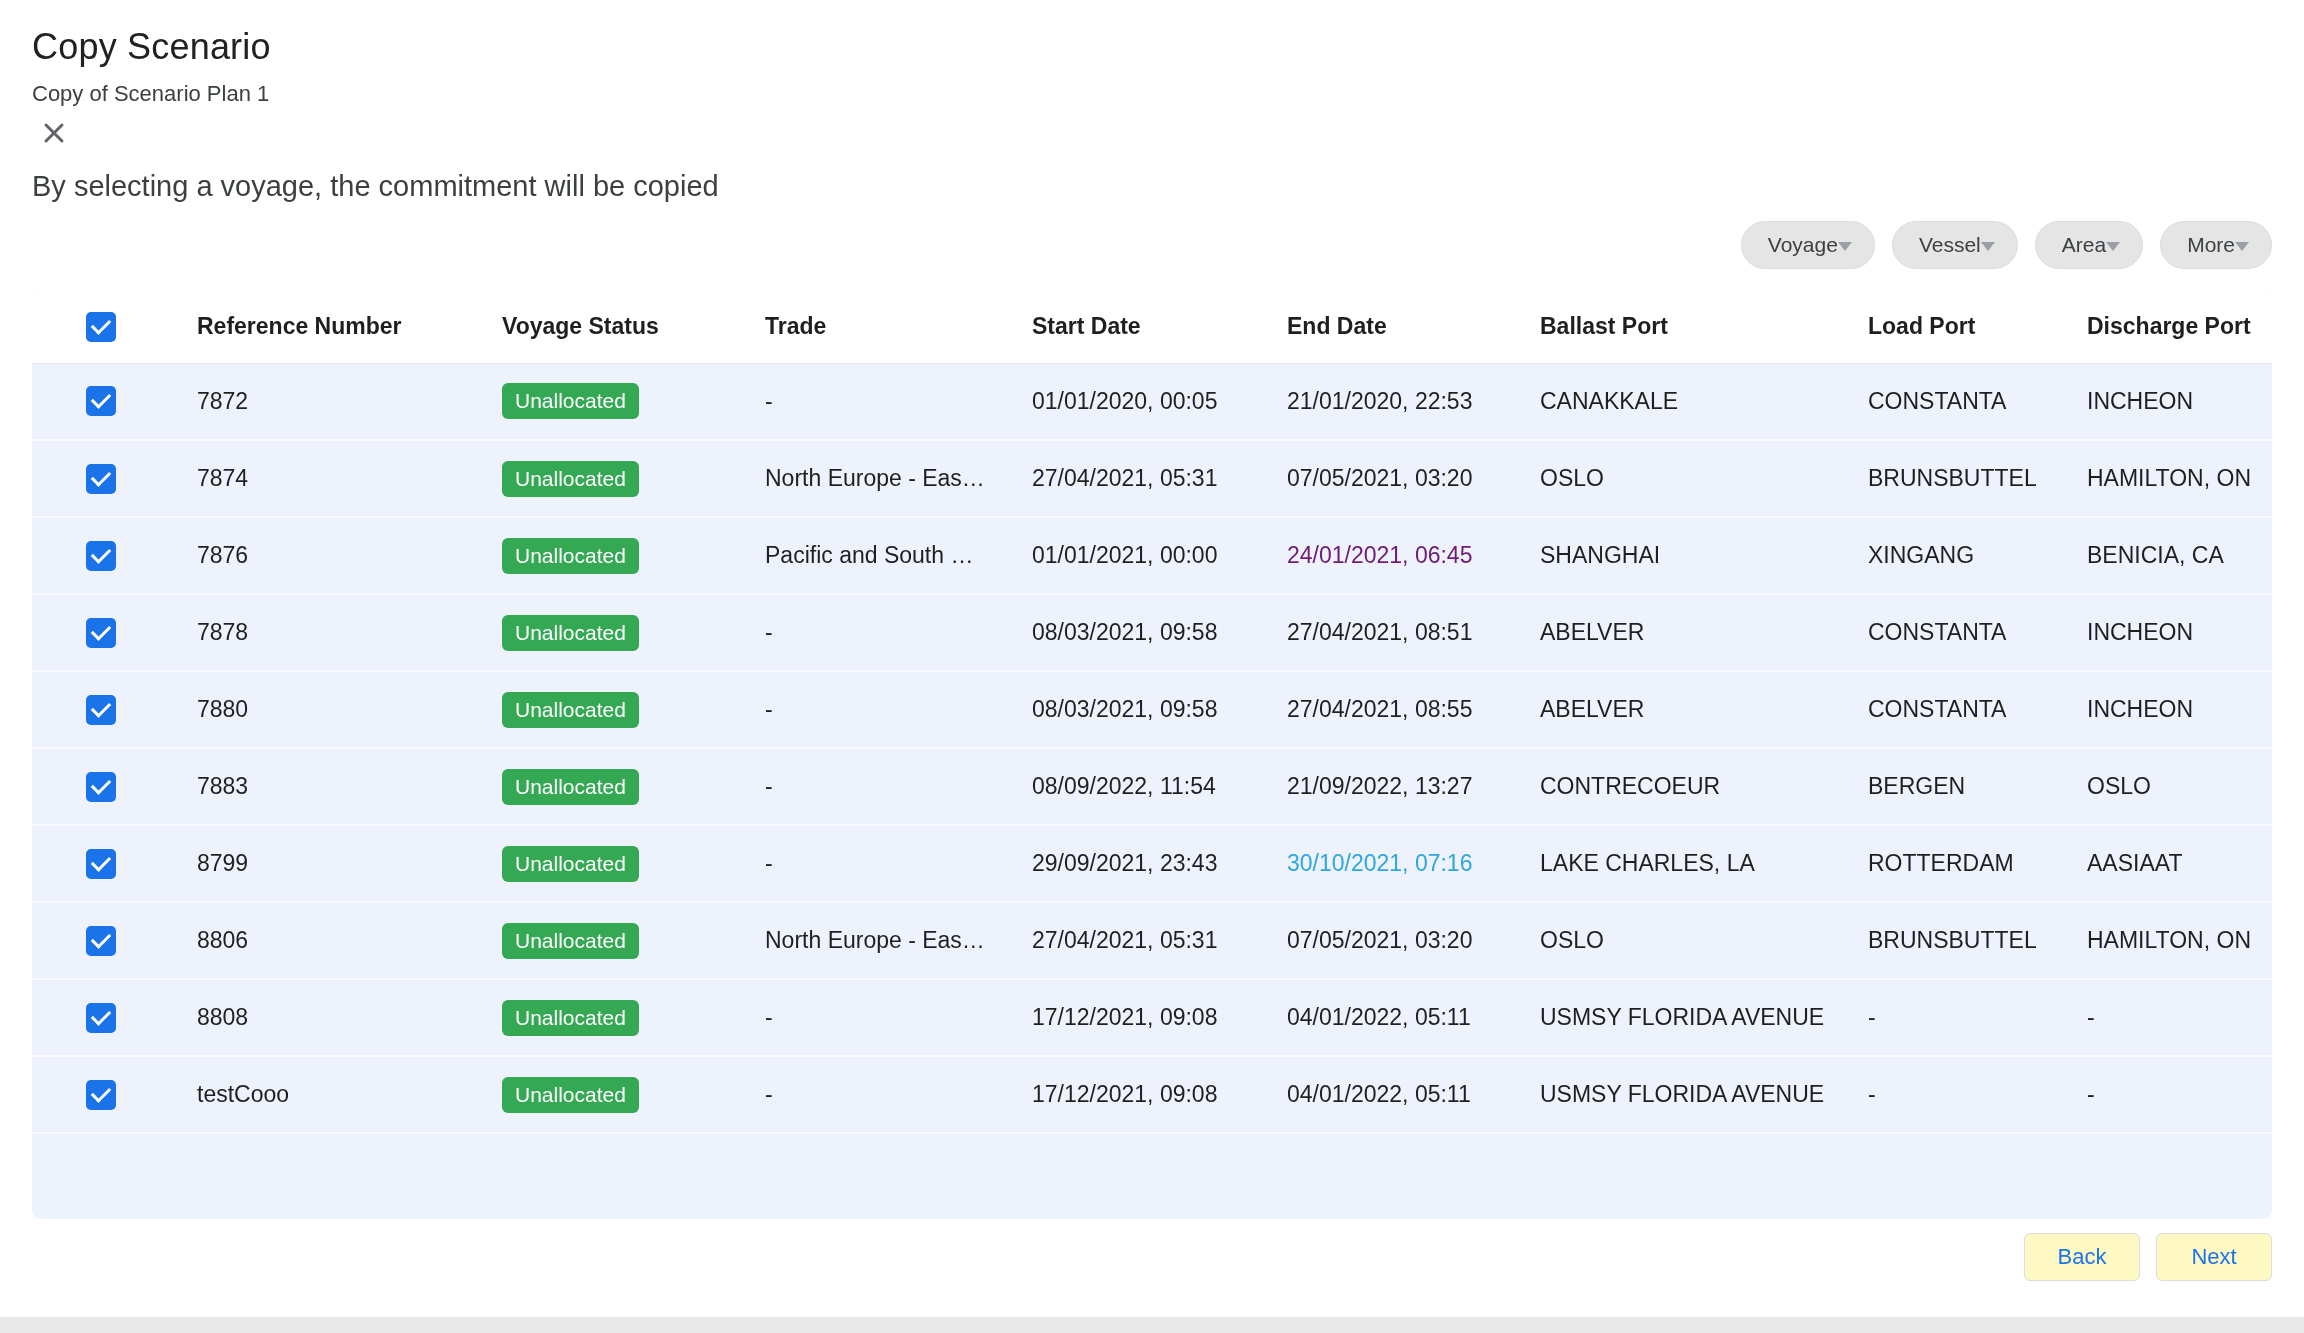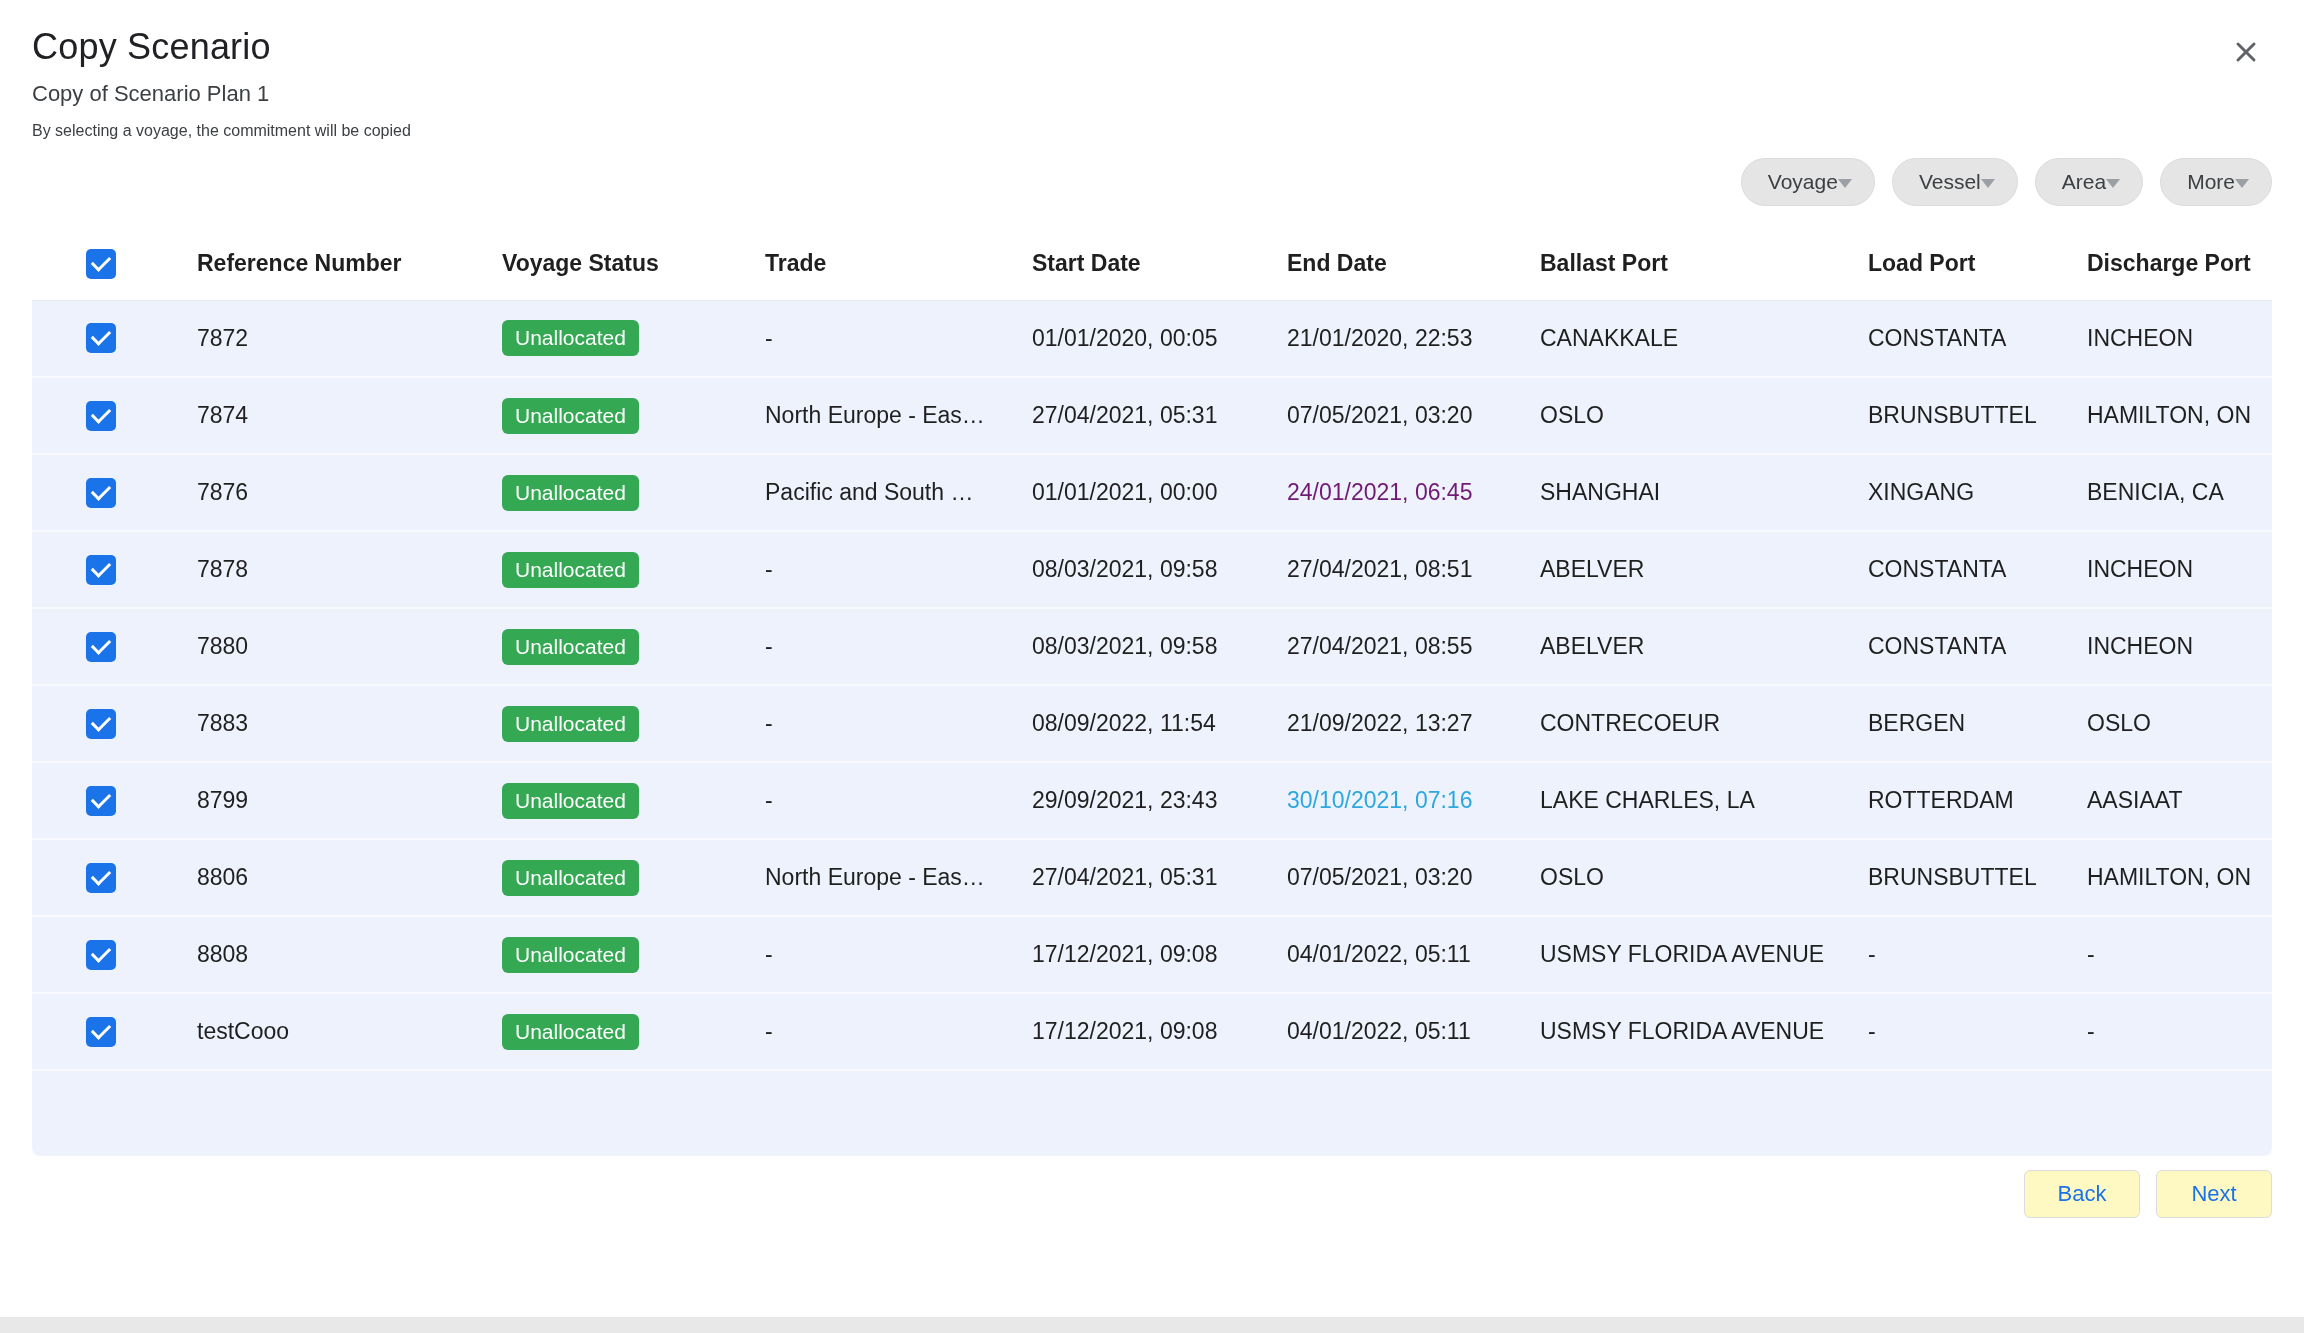--- a/index.html
+++ b/index.html
@@ -6,40 +6,40 @@
   html, body { margin: 0; padding: 0; }
   body {
     width: 2304px; height: 1333px; overflow: hidden;
     background: #ffffff;
     font-family: "Liberation Sans", "DejaVu Sans", sans-serif;
     color: #1f1f1f;
   }
   .modal { position: relative; width: 2304px; height: 1333px; background: #fff; overflow: hidden; }
 
   
-  .modal-header { display: flex; justify-content: space-between; align-items: flex-start; padding: 26px 36px 0 32px; }
+  .modal-header { display: flex; justify-content: space-between; align-items: flex-start; padding: 26px 36px 0 32px; flex-direction: column; }
   .page-title { margin: 0; font-size: 36px; font-weight: 500; color: #202124; letter-spacing: .2px; }
   .subtitle { margin-top: 13px; font-size: 22px; color: #3c4043; }
   .close-btn { background: none; border: none; padding: 6px; margin-top: 4px; cursor: pointer; line-height: 0; }
 
   
   .stepper { display: flex; align-items: center; padding: 0 32px; margin-top: 44px; }
   .step { display: flex; align-items: center; gap: 17px; cursor: pointer; }
   .step-circle {
     width: 38px; height: 38px; border-radius: 50%; background: #1a73e8; color: #fff;
     display: flex; align-items: center; justify-content: center;
     font-size: 20px; font-weight: 500; flex: none; position: relative;
   }
   .step.upcoming .step-circle { background: #9aa0a6; }
   .check-glyph { display: block; width: 16px; height: 8px; border-left: 3px solid #fff; border-bottom: 3px solid #fff; transform: rotate(-45deg); margin-top: -5px; }
   .step-label { font-size: 26px; font-weight: 600; color: #1f1f1f; white-space: nowrap; }
   .step.upcoming .step-label { color: #80868b; font-weight: 400; }
   .connector { width: 262px; height: 2px; background: #e2e5e9; margin: 0 22px; flex: none; }
 
-  .desc { margin: 15px 0 11px; padding: 0 32px; font-size: 16px; color: #3c4043; }
+  .desc { margin: 15px 0 11px; padding: 0 32px; font-size: 29px; color: #3c4043; }
 
   
   .filters { display: flex; justify-content: flex-end; gap: 17px; padding: 0 32px; margin-top: 18px; }
   .filter-btn {
     display: inline-flex; align-items: center; height: 48px;
     padding: 0 22px 0 26px; border: 1px solid #dadce0; border-radius: 26px;
     background: #e5e5e5; font-family: inherit; font-size: 21px; font-weight: 500; color: #3c4043; cursor: pointer;
   }
   .caret { width: 0; height: 0; border-left: 7px solid transparent; border-right: 7px solid transparent; border-top: 9px solid #9aa0a6; margin-top: 2px; }
 

